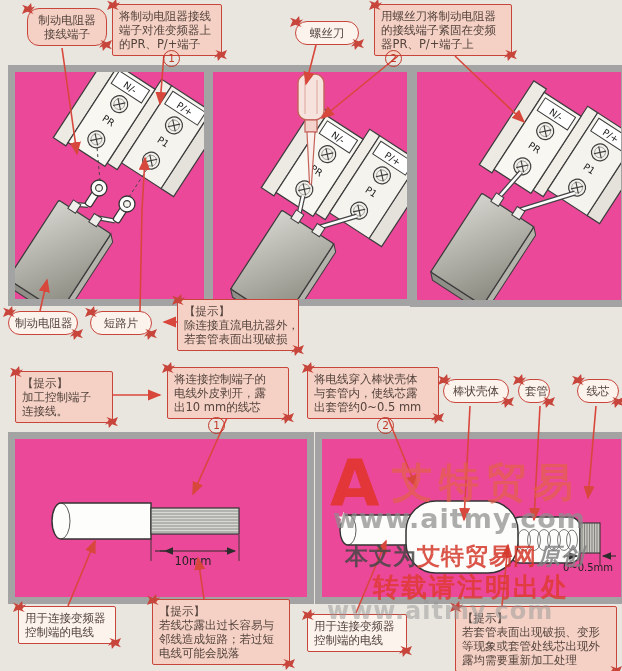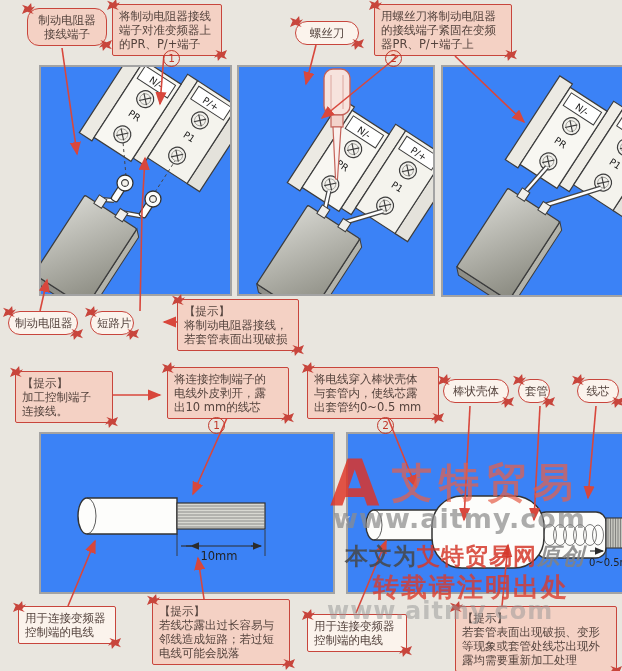--- a/index.html
+++ b/index.html
@@ -1,18 +1,18 @@
 <!DOCTYPE html>
 <html><head>
 <meta charset="utf-8">
 <style>
   html,body{margin:0;padding:0;}
   body{font-family:"DejaVu Sans",sans-serif;}
   #page{position:relative;width:622px;height:671px;background:#e9e6df;overflow:hidden;}
-  .panel{position:absolute;background:#3b82f6;border:2px solid #a3a3a3;z-index:1;margin-left:31px;}
+  .panel{position:absolute;background:#ec4899;border:7px solid #a3a3a3;z-index:1;}
   .panel svg{position:absolute;left:0;top:0;}
   .callout{position:absolute;border:1.6px solid #c8453c;border-radius:2px;padding:4px 6px;
            font-size:11.5px;line-height:14px;color:#54433d;z-index:6;box-sizing:border-box;}
   .callout.pink{background:#f4d1c4;}
   .callout.lite{background:#fbf3ec;}
   .callout.center{text-align:center;border-radius:12px;}
   .callout::before{content:"";position:absolute;width:13px;height:11px;left:-6px;top:-6px;background:#c8453c;
       clip-path:polygon(0 100%,20% 45%,0 15%,45% 35%,70% 0,75% 40%,100% 30%,70% 75%,90% 100%,40% 80%);}
   .callout::after{content:"";position:absolute;width:13px;height:11px;right:-6px;bottom:-6px;background:#c8453c;
       clip-path:polygon(0 100%,20% 45%,0 15%,45% 35%,70% 0,75% 40%,100% 30%,70% 75%,90% 100%,40% 80%);
@@ -217,26 +217,26 @@
     <div class="callout-line">螺丝刀</div>
   </div>
   <div class="callout pink" style="left:374px;top:4px;width:138px">
     <div class="callout-line">用螺丝刀将制动电阻器</div>
     <div class="callout-line">的接线端子紧固在变频</div>
     <div class="callout-line">器PR、P/+端子上</div>
   </div>
   <div class="callout lite center" style="left:8px;top:311px;width:70px">
     <div class="callout-line">制动电阻器</div>
   </div>
-  <div class="callout lite center" style="left:90px;top:311px;width:44px">
+  <div class="callout lite center" style="left:90px;top:311px;width:62px">
     <div class="callout-line">短路片</div>
   </div>
   <div class="callout pink" style="left:177px;top:299px;width:122px">
     <div class="callout-line">【提示】</div>
-    <div class="callout-line">将制动电阻器接线，</div>
+    <div class="callout-line">除连接直流电抗器外，</div>
     <div class="callout-line">若套管表面出现破损</div>
   </div>
   <div class="callout pink" style="left:15px;top:371px;width:98px">
     <div class="callout-line">【提示】</div>
     <div class="callout-line">加工控制端子</div>
     <div class="callout-line">连接线。</div>
   </div>
   <div class="callout pink" style="left:167px;top:367px;width:122px">
     <div class="callout-line">将连接控制端子的</div>
     <div class="callout-line">电线外皮剥开，露</div>

